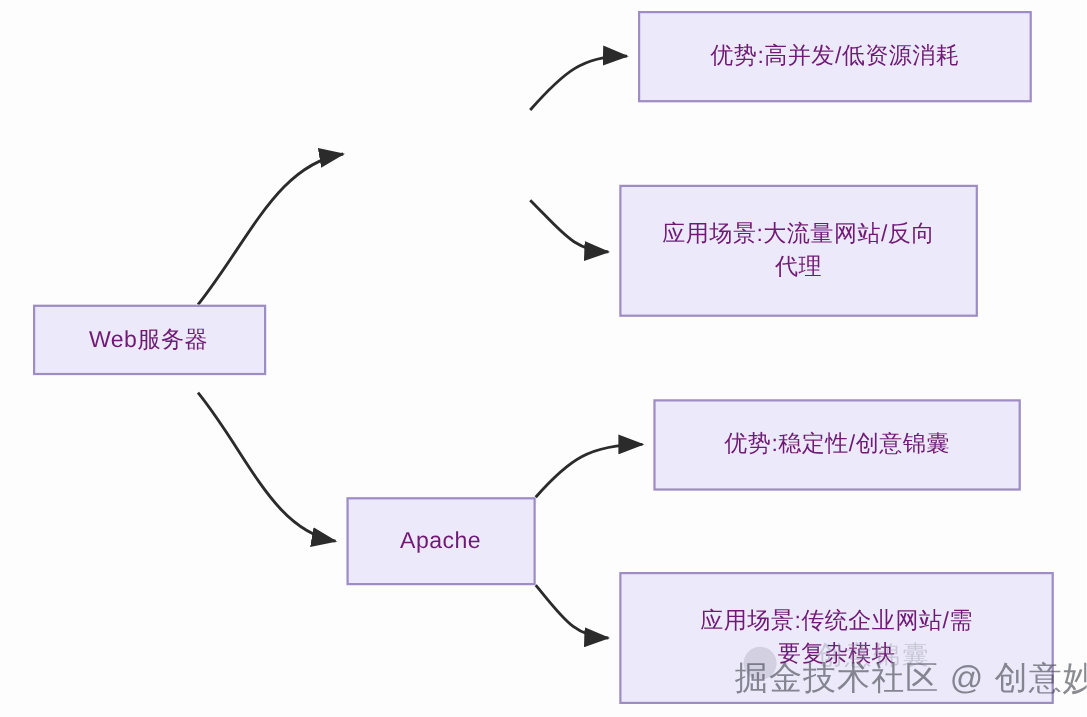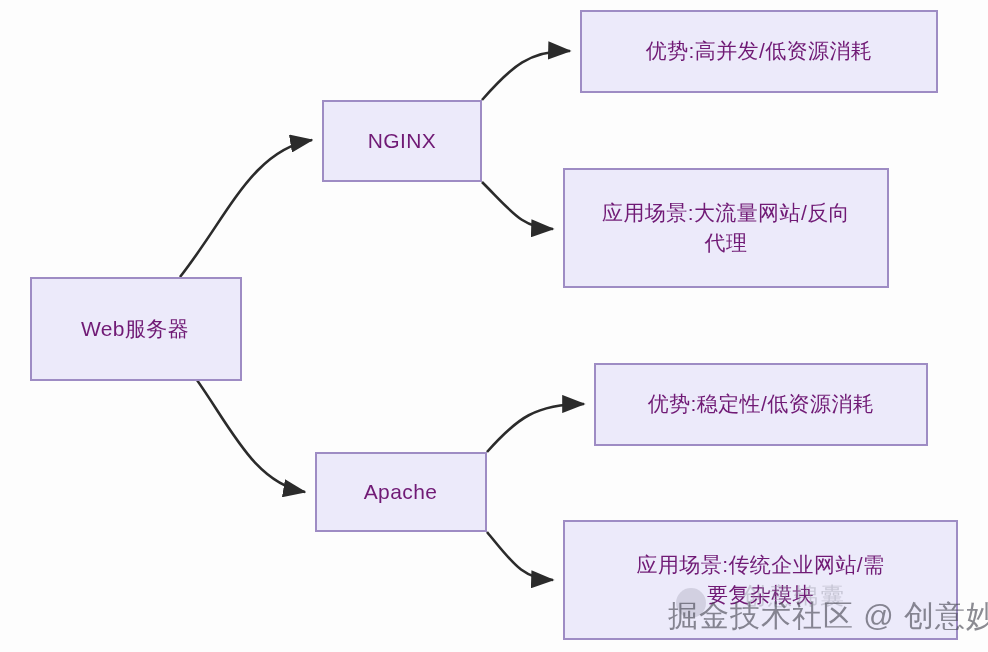--- a/index.html
+++ b/index.html
@@ -40,21 +40,21 @@
     line-height: 1.45;
     letter-spacing: 0.4px;
     padding: 4px 14px;
     z-index: 2;
   }
   .node-text {
     display: block;
     width: 100%;
     white-space: pre-line;
   }
-  .node.root   { left: 30px;  top: 277px; width: 212px; height: 104px; padding-left: 12px; }
+  .node.root   { left: 30px;  top: 277px; width: 212px; height: 64px; padding-left: 12px; }
   .node.nginx  { left: 322px; top: 100px; width: 160px; height: 82px; }
   .node.apache { left: 315px; top: 452px; width: 172px; height: 80px; padding-left: 13px; }
   .node.adv1   { left: 580px; top: 10px;  width: 358px; height: 83px; }
   .node.use1   { left: 563px; top: 168px; width: 326px; height: 120px; }
   .node.adv2   { left: 594px; top: 363px; width: 334px; height: 83px; }
   .node.use2   { left: 563px; top: 520px; width: 395px; height: 120px; }
 
   .watermark {
     position: absolute;
     z-index: 3;
@@ -107,39 +107,36 @@
 
     <path d="M 487,452 C 517,418 536,404 584,404" fill="none" stroke="#2b2b2b" stroke-width="2.6" marker-end="url(#arrowhead)"></path>
 
     <path d="M 487,532 C 512,562 522,579 553,580" fill="none" stroke="#2b2b2b" stroke-width="2.6" marker-end="url(#arrowhead)"></path>
   </svg>
 
   <div class="node root">
     <span class="node-text">Web服务器</span>
   </div>
 
-  <div class="node nginx">
-    <span class="node-text">NGINX</span>
-  </div>
 
   <div class="node apache">
     <span class="node-text">Apache</span>
   </div>
 
   <div class="node adv1">
     <span class="node-text">优势:高并发/低资源消耗</span>
   </div>
 
   <div class="node use1">
     <span class="node-text">应用场景:大流量网站/反向
 代理</span>
   </div>
 
   <div class="node adv2">
-    <span class="node-text">优势:稳定性/低资源消耗</span>
+    <span class="node-text">优势:稳定性/创意锦囊</span>
   </div>
 
   <div class="node use2">
     <span class="node-text">应用场景:传统企业网站/需
 要复杂模块</span>
   </div>
 
   <div class="watermark wm-dot"></div>
   <div class="watermark wm-ghost">创意锦囊</div>
   <div class="watermark wm-main">掘金技术社区 @ 创意妙计</div>

